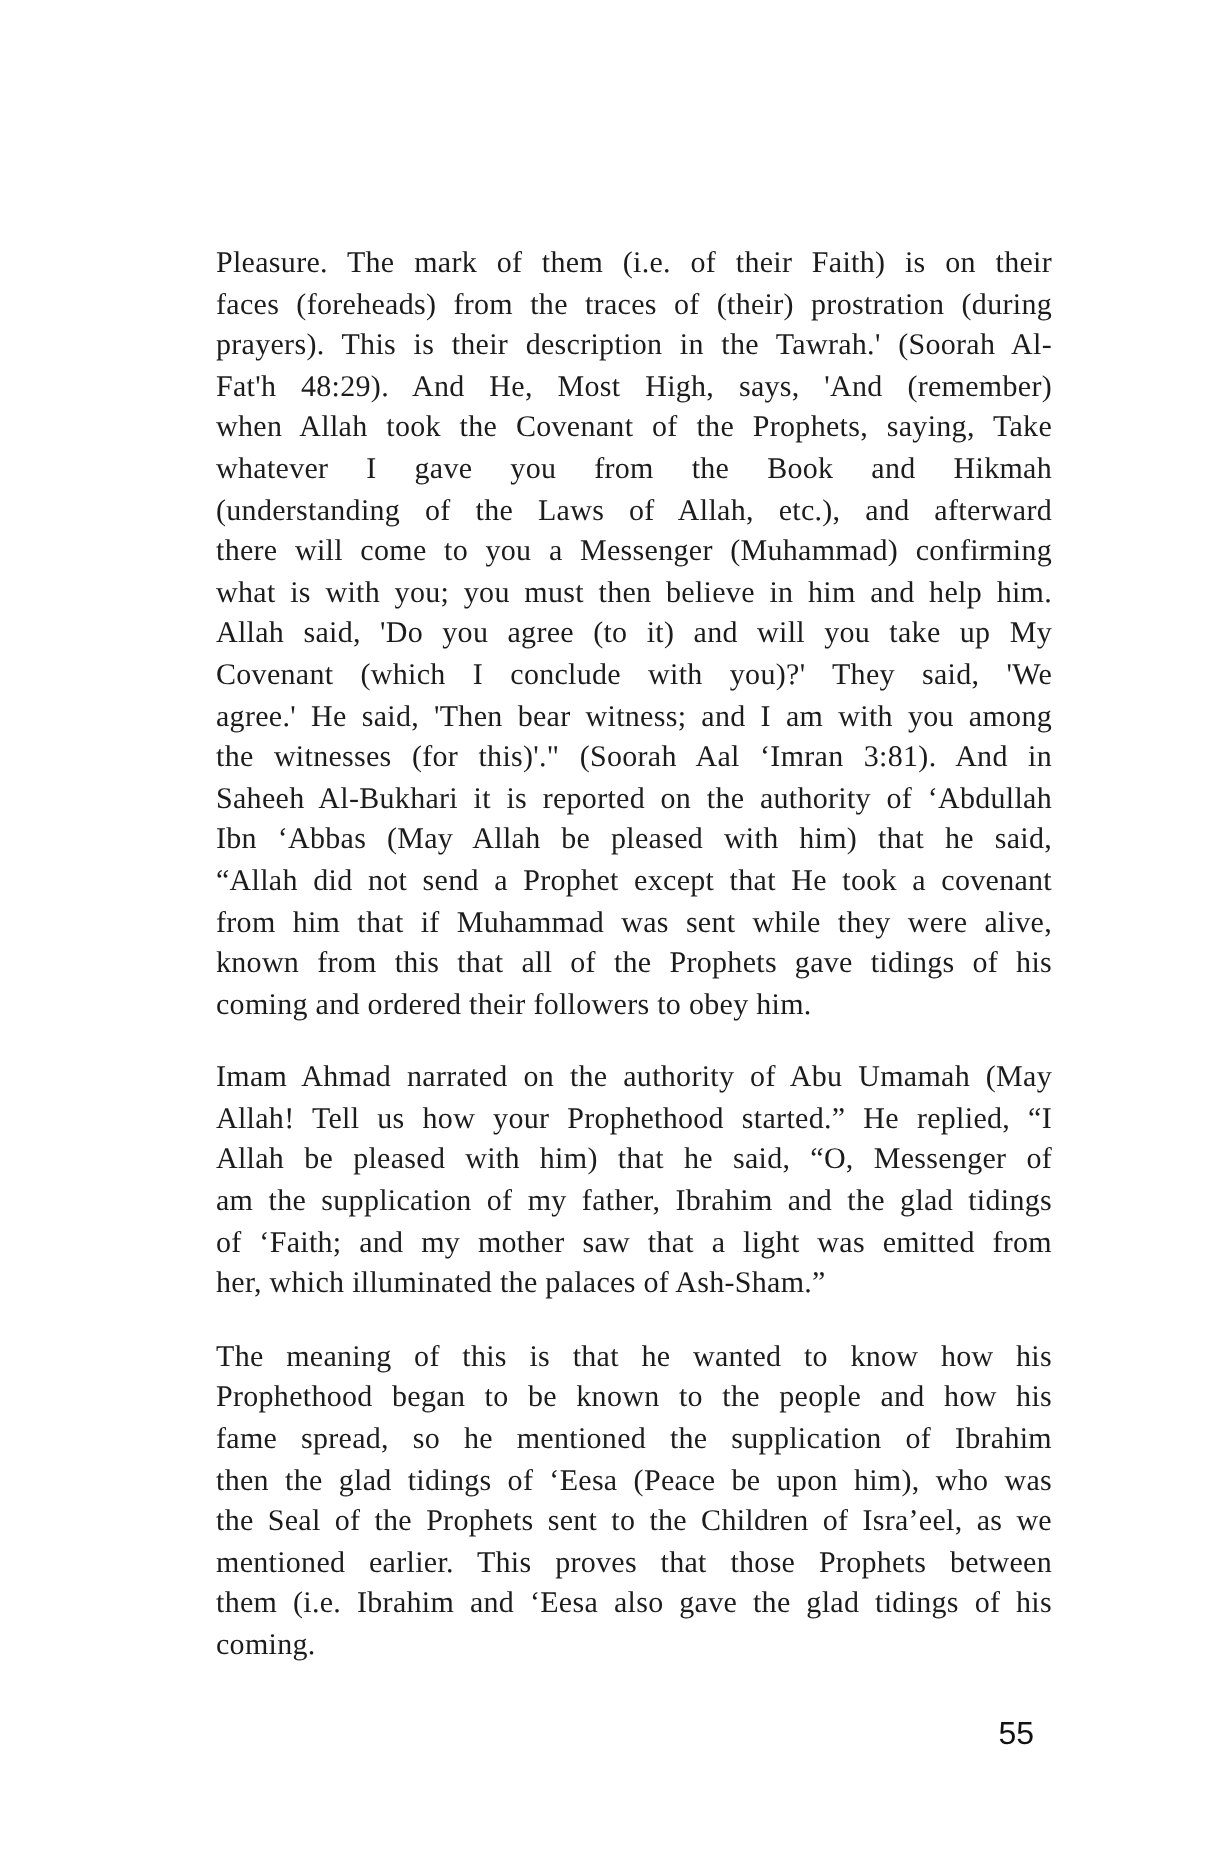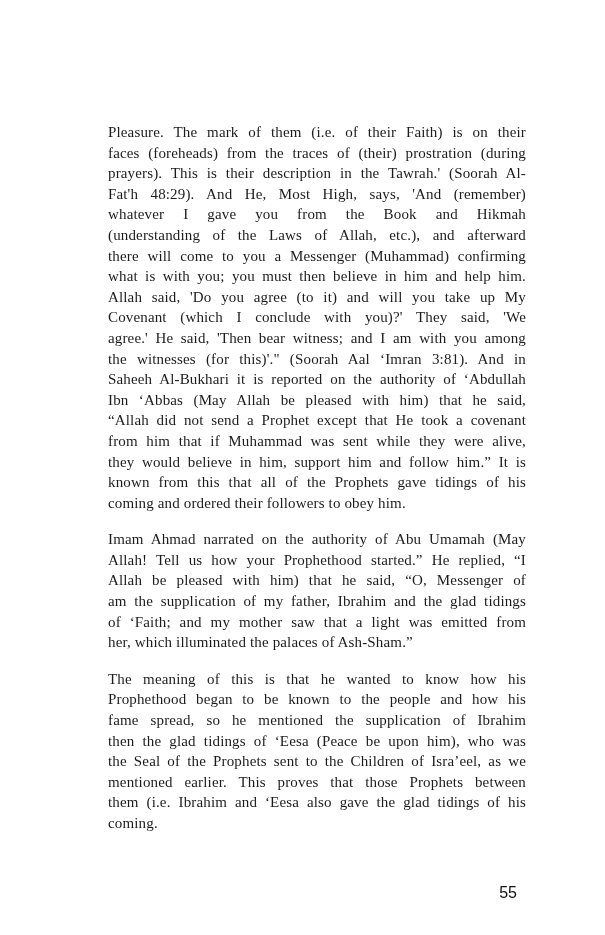--- a/index.html
+++ b/index.html
@@ -41,46 +41,45 @@
     text-align-last: left;
   }
   .page-number {
     position: absolute;
     top: 859px;
     right: 88px;
     font-family: "Liberation Sans", sans-serif;
     font-size: 16px;
     color: #111111;
     text-align: right;
-    margin-top: 25px;
   }
 </style>
 </head>
 <body>
 
 <div class="page">
   <div class="text-block" id="text-block">
       <div class="paragraph">
         <div class="line">Pleasure. The mark of them (i.e. of their Faith) is on their</div>
         <div class="line">faces (foreheads) from the traces of (their) prostration (during</div>
         <div class="line">prayers). This is their description in the Tawrah.' (Soorah Al-</div>
         <div class="line">Fat'h 48:29). And He, Most High, says, 'And (remember)</div>
+        <div class="line">when Allah took the Covenant of the Prophets, saying, Take</div>
         <div class="line">whatever I gave you from the Book and Hikmah</div>
         <div class="line">(understanding of the Laws of Allah, etc.), and afterward</div>
         <div class="line">there will come to you a Messenger (Muhammad) confirming</div>
         <div class="line">what is with you; you must then believe in him and help him.</div>
         <div class="line">Allah said, 'Do you agree (to it) and will you take up My</div>
         <div class="line">Covenant (which I conclude with you)?' They said, 'We</div>
         <div class="line">agree.' He said, 'Then bear witness; and I am with you among</div>
         <div class="line">the witnesses (for this)'." (Soorah Aal ‘Imran 3:81). And in</div>
         <div class="line">Saheeh Al-Bukhari it is reported on the authority of ‘Abdullah</div>
         <div class="line">Ibn ‘Abbas (May Allah be pleased with him) that he said,</div>
         <div class="line">“Allah did not send a Prophet except that He took a covenant</div>
         <div class="line">from him that if Muhammad was sent while they were alive,</div>
-        <div class="line">they would believe in him, support him and follow him.” It is</div>
         <div class="line">known from this that all of the Prophets gave tidings of his</div>
         <div class="line last">coming and ordered their followers to obey him.</div>
       </div>
       <div class="paragraph">
         <div class="line">Imam Ahmad narrated on the authority of Abu Umamah (May</div>
         <div class="line">Allah! Tell us how your Prophethood started.” He replied, “I</div>
         <div class="line">Allah be pleased with him) that he said, “O, Messenger of</div>
         <div class="line">am the supplication of my father, Ibrahim and the glad tidings</div>
         <div class="line">of ‘Faith; and my mother saw that a light was emitted from</div>
         <div class="line last">her, which illuminated the palaces of Ash-Sham.”</div>

